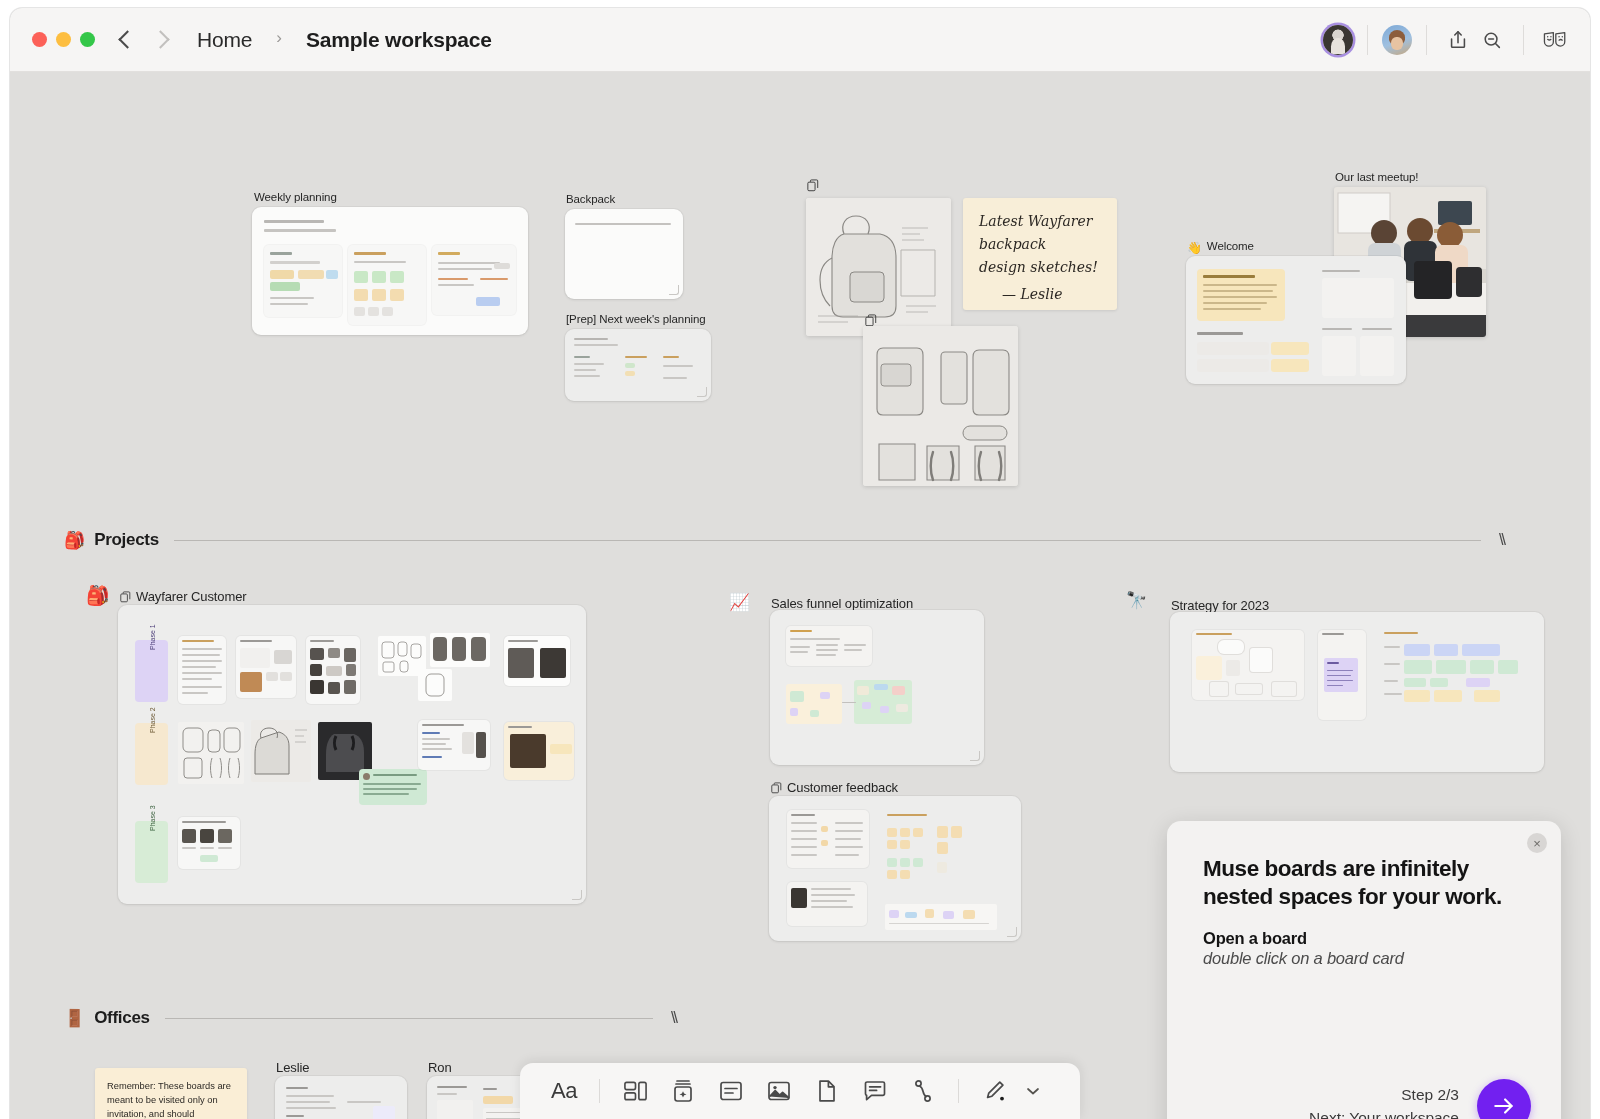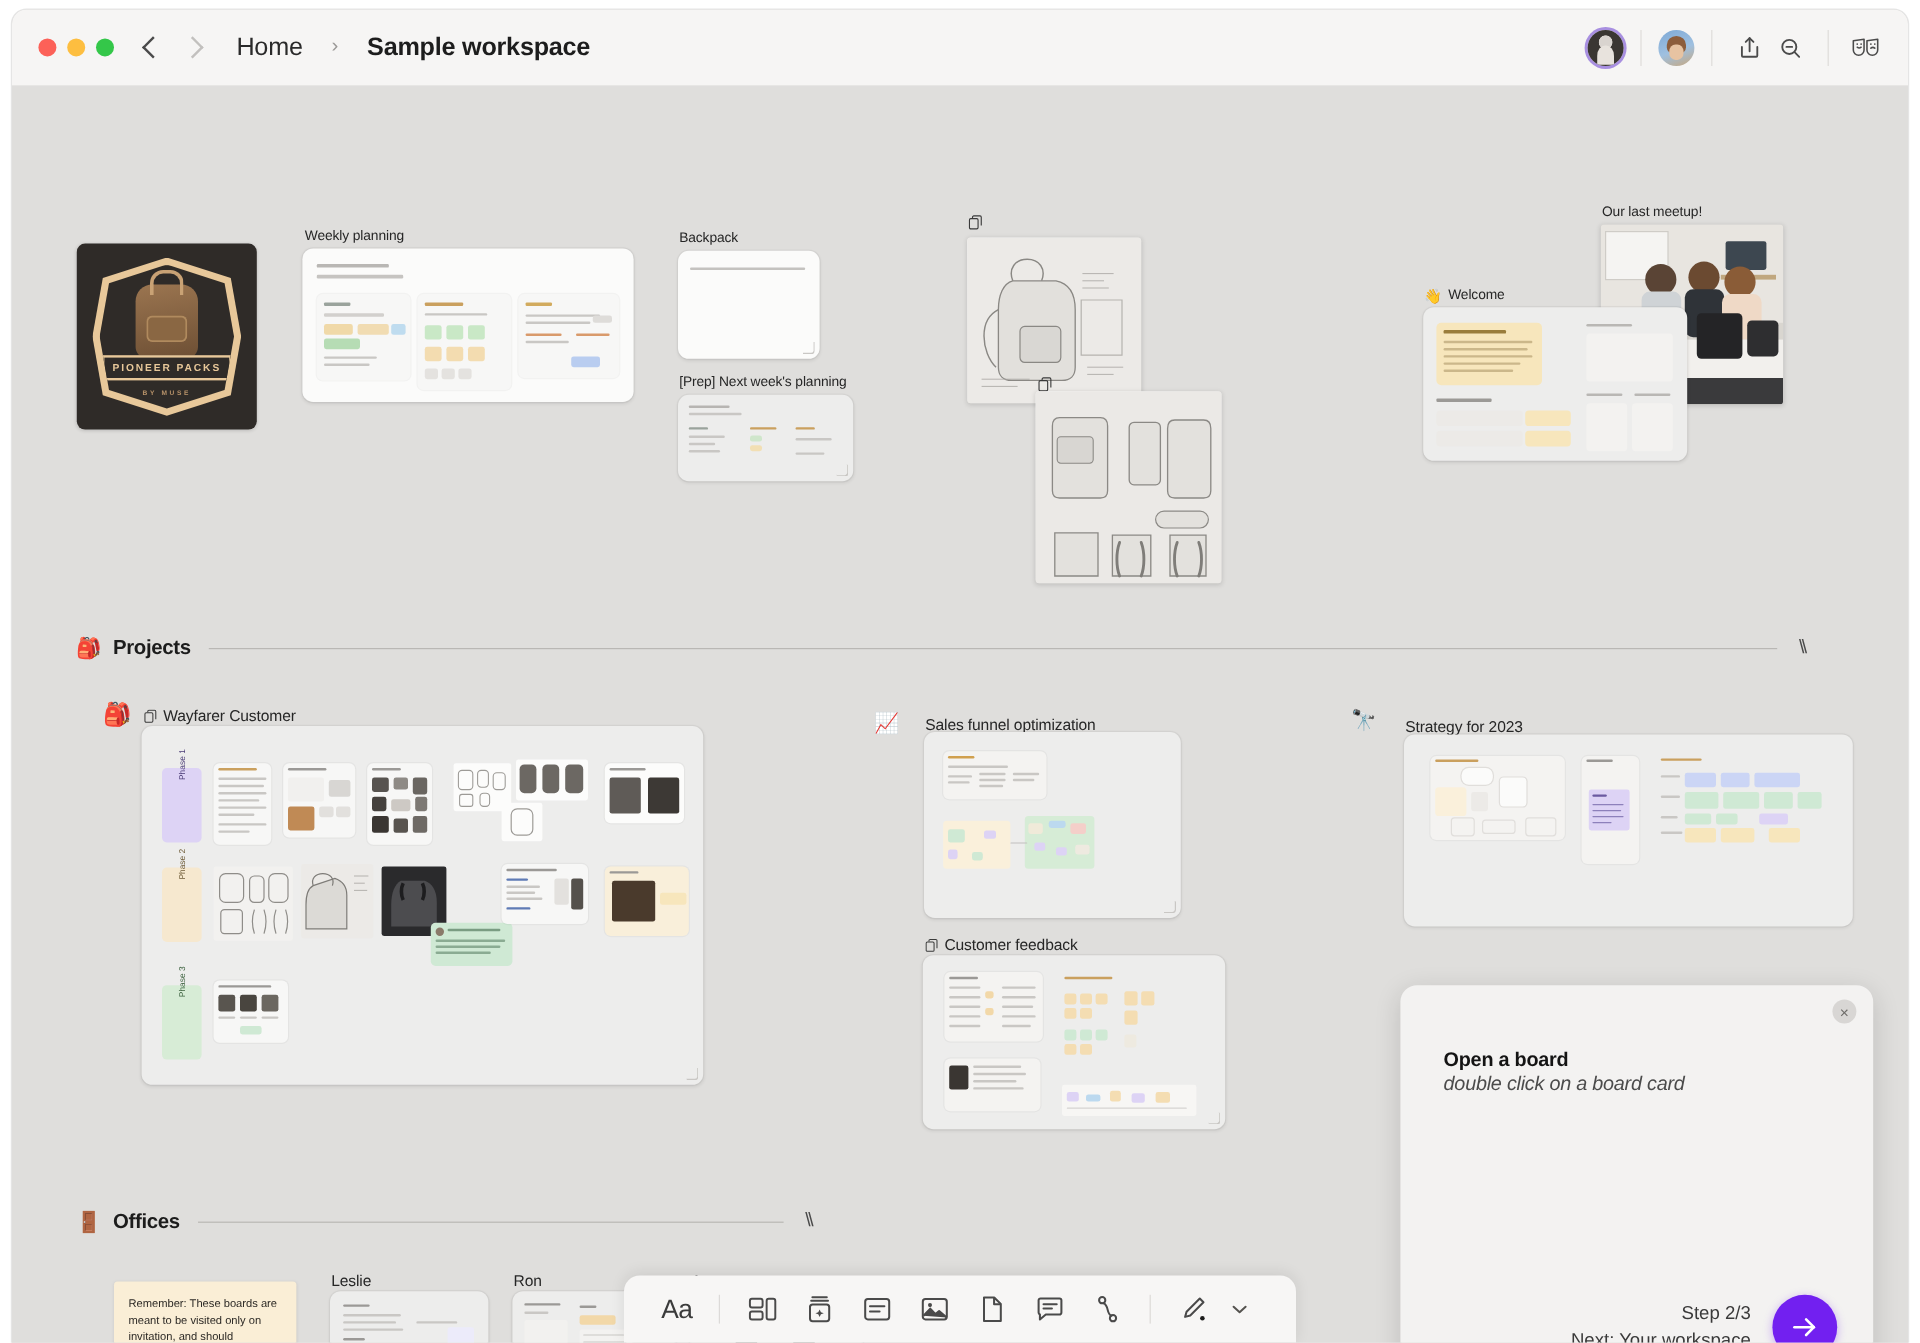--- a/index.html
+++ b/index.html
@@ -249,31 +249,20 @@
               <circle cx="21" cy="8" r=".9" fill="#4b4b4b" stroke="none"></circle>
               <circle cx="25" cy="8" r=".9" fill="#4b4b4b" stroke="none"></circle>
               <path d="M21 12.2c1.2-1 2.8-1 4 0" stroke-linecap="round"></path>
         </svg>
       </div>
     </div>
   </div>
 
   <div class="canvas">
 
-    <div class="logo-badge">
-      <div class="hex">
-        <div class="hex-in">
-          <div class="pack"></div>
-          <div class="ribbon">
-            <span>PIONEER PACKS</span>
-          </div>
-          <div class="byline">BY MUSE</div>
-        </div>
-      </div>
-    </div>
 
     <div class="label" style="left:244px; top:119px;">Weekly planning</div>
     <div class="board white" style="left:242px; top:135px; width:276px; height:128px;">
       <div class="ln" style="left:12px; top:13px; width:60px; height:3px; background:#b9b7b4;"></div>
       <div class="ln" style="left:12px; top:22px; width:72px; height:3px; background:#c6c4c1;"></div>
       <div class="card" style="left:12px; top:38px; width:78px; height:72px;">
         <div class="ln" style="left:6px; top:7px; width:22px; height:3px; background:#9aa39c;"></div>
         <div class="ln" style="left:6px; top:16px; width:50px; height:3px; background:#d2d0cd;"></div>
         <div class="blk" style="left:6px; top:25px; width:24px; height:9px; background:#f0d9a8;"></div>
         <div class="blk" style="left:34px; top:25px; width:26px; height:9px; background:#f1dcb2;"></div>
@@ -369,20 +358,26 @@
           <path d="M16 118h36v36H16z" rx="4"></path>
           <path d="M64 120h32v34H64z"></path>
           <path d="M112 120h30v34h-30z"></path>
         </g>
         <g fill="none" stroke="#7f7d79" stroke-width="2.4" stroke-linecap="round">
           <path d="M70 126c-3 8-3 20 0 28M88 126c3 8 3 20 0 28M118 126c-3 8-3 20 0 28M136 126c3 8 3 20 0 28"></path>
         </g>
       </svg>
     </div>
 
+    <div class="sticky cream" style="left:953px; top:126px; width:154px; height:112px;">
+      <div class="handwrite" style="position:absolute; left:16px; top:13px; font-size:14px;">Latest Wayfarer</div>
+      <div class="handwrite" style="position:absolute; left:16px; top:36px; font-size:14px;">backpack</div>
+      <div class="handwrite" style="position:absolute; left:16px; top:59px; font-size:14px;">design sketches!</div>
+      <div class="handwrite" style="position:absolute; left:39px; top:86px; font-size:14px;">— Leslie</div>
+    </div>
 
     <div class="label" style="left:1325px; top:99px;">Our last meetup!</div>
     <div class="photo" style="left:1324px; top:115px; width:152px; height:150px;">
       <svg width="152" height="150" viewBox="0 0 152 150">
         <rect width="152" height="150" fill="#d9d6d0"></rect>
         <rect x="0" y="0" width="152" height="82" fill="#e8e5e0"></rect>
         <rect x="4" y="6" width="52" height="40" fill="#f5f4f2" stroke="#cfccc7"></rect>
         <rect x="104" y="14" width="34" height="24" rx="2" fill="#3d4750"></rect>
         <rect x="100" y="42" width="46" height="4" fill="#c0a77f"></rect>
         <g>
@@ -767,20 +762,21 @@
       <div class="ln" style="left:46px; top:26px; width:28px; height:1.4px;"></div>
       <div class="ln" style="left:86px; top:17px; width:16px; height:1.4px; background:#9b9996;"></div>
       <div class="ln" style="left:86px; top:24px; width:38px; height:1.4px;"></div>
       <div class="ln" style="left:86px; top:30px; width:34px; height:1.4px;"></div>
       <div class="ln" style="left:38px; top:42px; width:18px; height:1.6px; background:#9b9996;"></div>
       <div class="ln" style="left:86px; top:42px; width:18px; height:1.6px; background:#9b9996;"></div>
     </div>
 
     <div class="tooltip">
       <div class="tt-close">×</div>
+      <div class="tt-title">Muse boards are infinitely nested spaces for your work.</div>
       <div class="tt-action">Open a board</div>
       <div class="tt-hint">double click on a board card</div>
       <div class="tt-foot">
         <div class="tt-steps">
           <div>Step 2/3</div>
           <div>Next: Your workspace</div>
         </div>
         <div class="tt-next">
           <svg width="26" height="26" viewBox="0 0 24 24" fill="none" stroke="#fff" stroke-width="2" stroke-linecap="round" stroke-linejoin="round">
             <path d="M4 12h15"></path>

